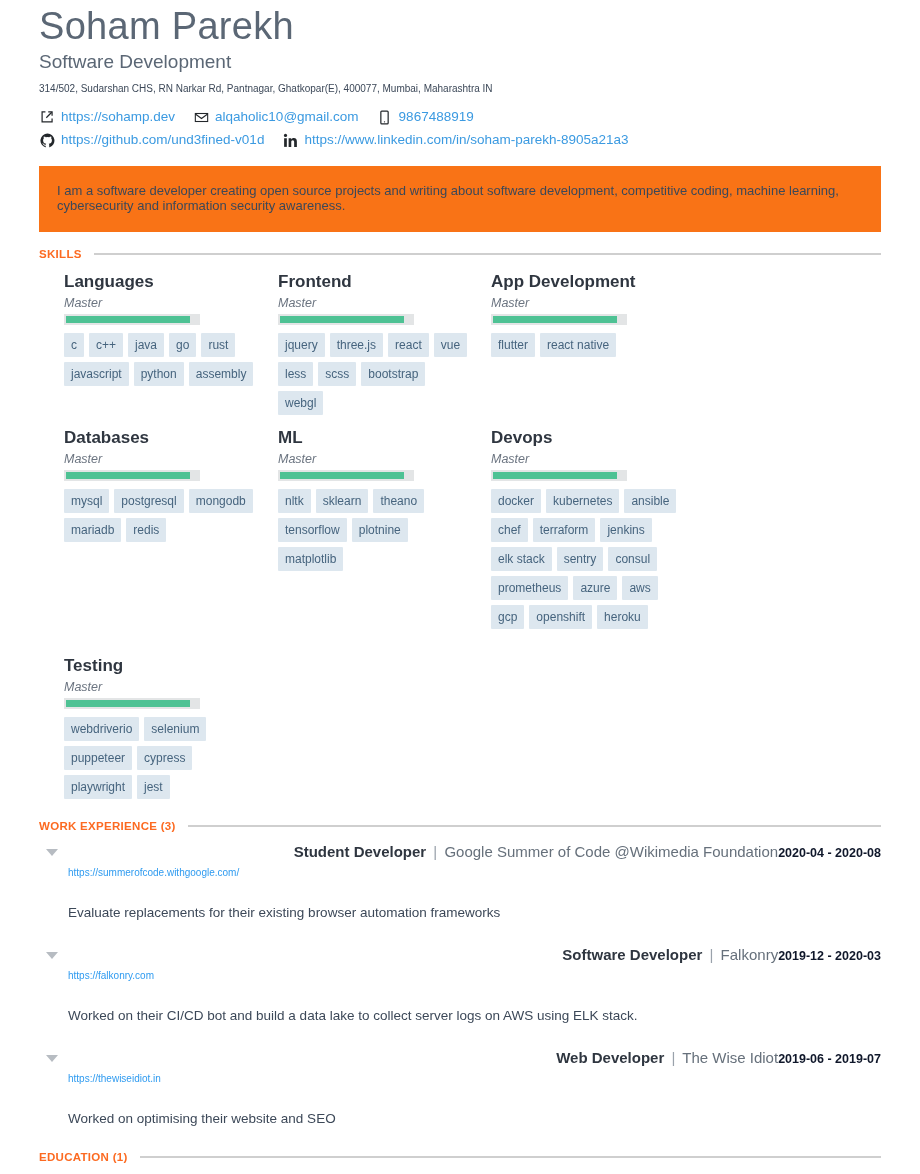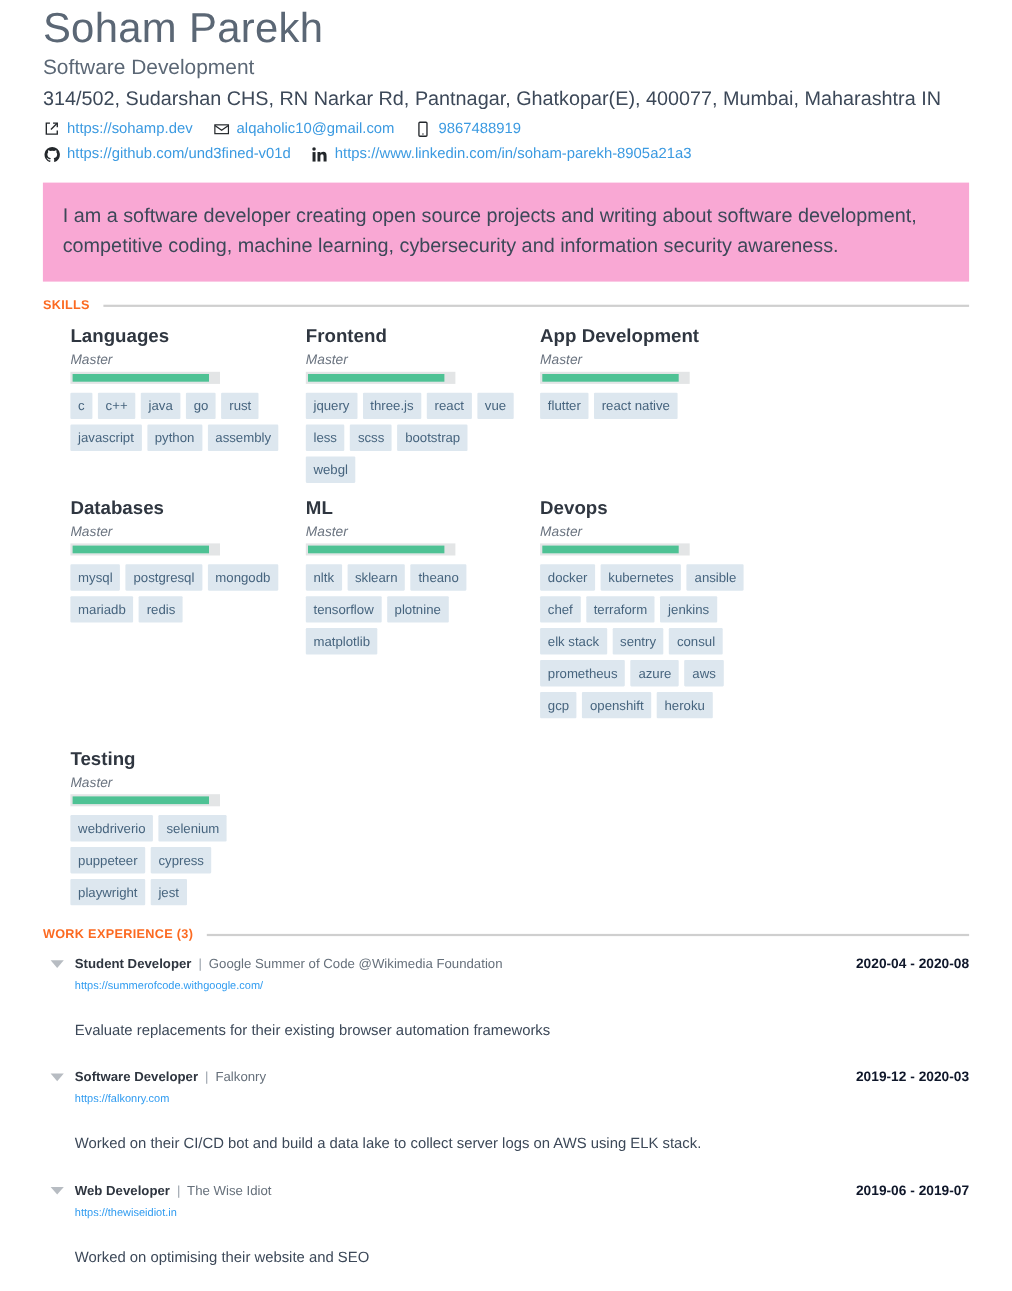--- a/index.html
+++ b/index.html
@@ -23,21 +23,21 @@
     color: #5b6775;
   }
   .subtitle {
     font-size: 19px;
     font-weight: 300;
     line-height: 25px;
     color: #5b6775;
     margin-top: 1px;
   }
   .address {
-    font-size: 18px;
+    font-size: 10px;
     line-height: 20px;
     color: #3c4858;
     margin-top: 5px;
   }
   .contact-rows { margin-top: 6px; }
   .contact-row {
     display: flex;
     align-items: flex-end;
     height: 20px;
     margin-bottom: 3px;
@@ -62,24 +62,24 @@
   .contact-link {
     font-size: 13.5px;
     color: #3b9ae1;
     text-decoration: none;
     line-height: 16px;
   }
 
   
   .summary {
     margin-top: 18px;
-    background: #f9a8d4;
+    background: #f97316;
     padding: 17px 18px 19px 18px;
-    font-size: 18px;
-    line-height: 27px;
+    font-size: 13px;
+    line-height: 15px;
     color: #3c4858;
   }
 
   
   .section-head {
     display: flex;
     align-items: center;
     margin-top: 16px;
     margin-bottom: 10px;
   }
@@ -153,21 +153,21 @@
   .entry .caret {
     position: absolute;
     left: 0;
     top: 7px;
     width: 0; height: 0;
     border-left: 6px solid transparent;
     border-right: 6px solid transparent;
     border-top: 7px solid #b7bcc2;
   }
   .entry-top { display: flex; align-items: baseline; }
-  .entry-heading { flex: 1; font-size: 12px; line-height: 20px; }
+  .entry-heading { flex: 1; font-size: 15px; line-height: 20px; text-align: right; }
   .entry-role { font-weight: bold; color: #2f3640; }
   .entry-sep { color: #9aa2ab; margin: 0 3px; }
   .entry-org { color: #66707b; }
   .entry-date {
     font-size: 12.5px;
     font-weight: bold;
     color: #0f172a;
     white-space: nowrap;
     text-align: right;
   }

